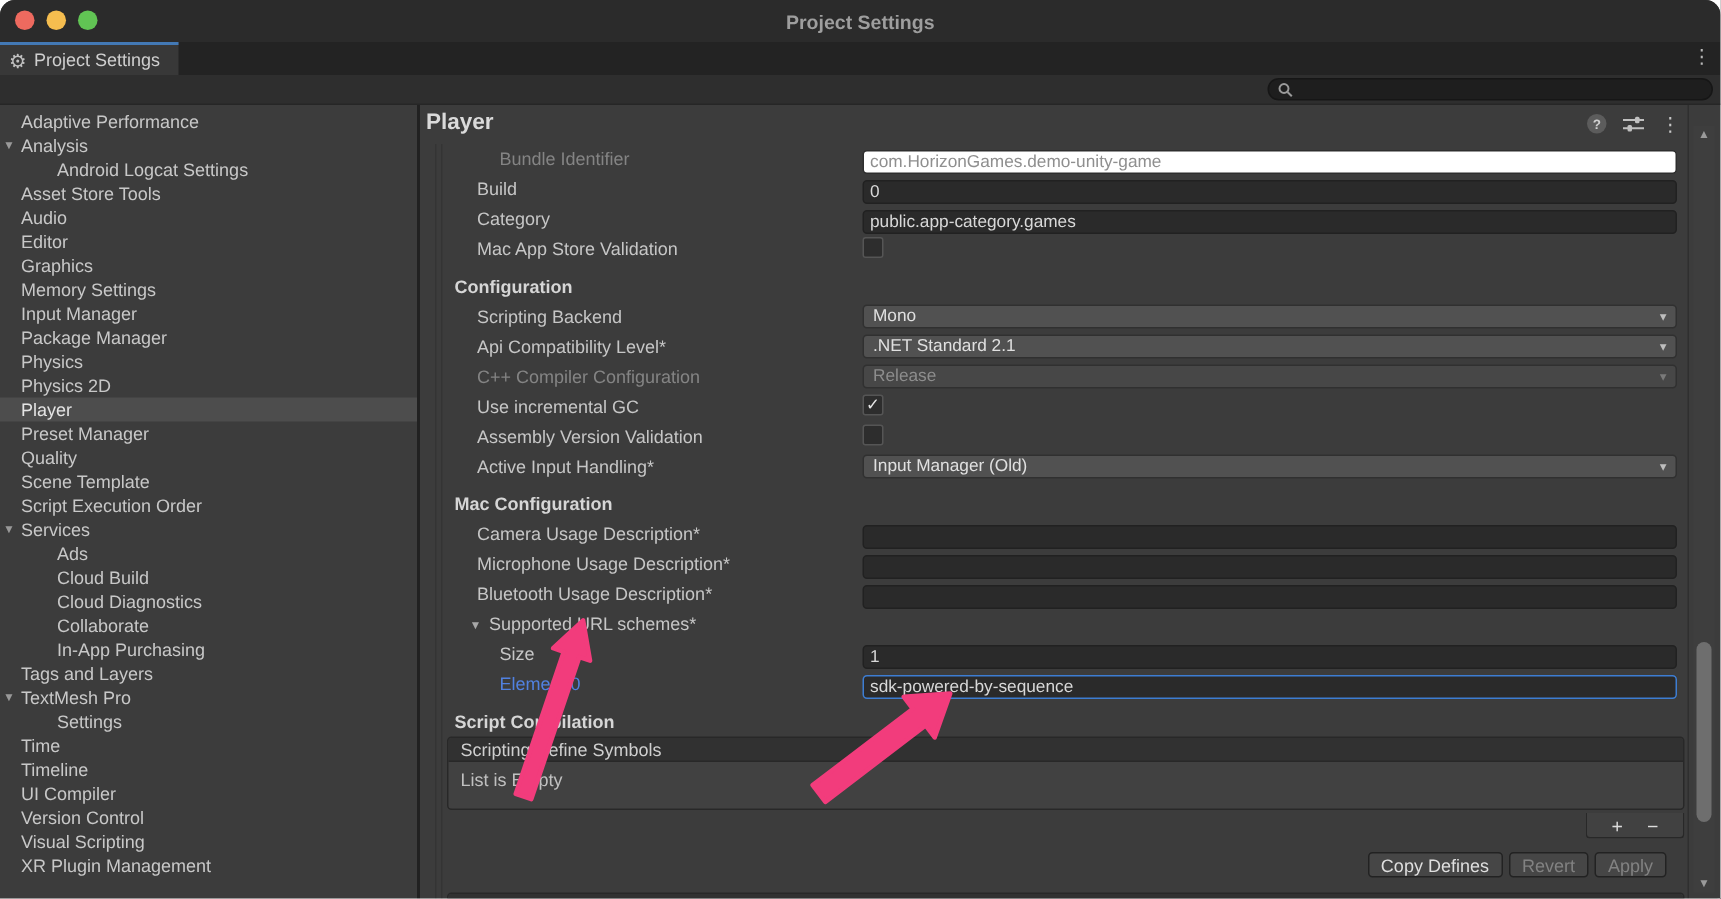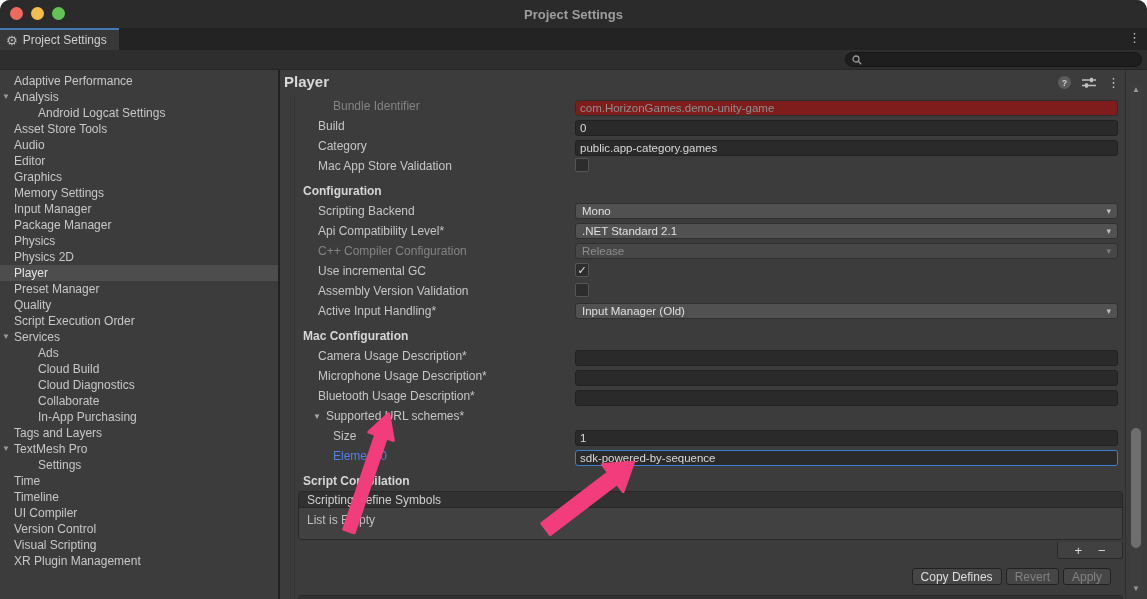--- a/index.html
+++ b/index.html
@@ -51,21 +51,21 @@
   .row .lbl{position:absolute;left:38px;top:3px;font-size:12px;color:#c6c6c6;white-space:nowrap;}
   .row .lbl.ind1{left:53px;}
   .row .lbl.disabled{color:#848484;}
   .row .lbl.override{color:#5181e0;}
   .row.section{height:19px;margin-top:6px;}
   .sec-lbl{position:absolute;left:23px;top:2px;font-size:12px;font-weight:bold;color:#d6d6d6;white-space:nowrap;text-align:right;}
   .foldout-lbl{position:absolute;left:33px;top:3px;font-size:12px;color:#c6c6c6;display:flex;gap:5px;align-items:center;cursor:pointer;}
   .foldout-lbl .tri{font-size:8px;color:#a8a8a8;}
   .ctrl{position:absolute;left:295px;right:27px;top:2px;height:16px;}
   input.tf{width:100%;height:16px;background:#2a2a2a;border:1px solid #212121;border-radius:3px;color:#d8d8d8;font-size:11.5px;padding:0 4px;font-family:"Liberation Sans",sans-serif;outline:none;}
-  input.tf.disabled{background:#7f1d1d;color:#8f8f8f;border-color:#2e2e2e;}
+  input.tf.disabled{background:#ffffff;color:#8f8f8f;border-color:#2e2e2e;}
   input.tf.focused{border:1px solid #3d7dd2;}
   .dd{width:100%;height:16px;background:#515151;border:1px solid #303030;border-radius:3px;display:flex;align-items:center;padding:0 6px;font-size:11.5px;color:#e0e0e0;cursor:pointer;}
   .dd .caret{margin-left:auto;font-size:9px;color:#bdbdbd;}
   .dd.disabled{background:#474747;color:#8d8d8d;}
   .dd.disabled .caret{color:#7a7a7a;}
   .cb{width:14px;height:14px;background:#2d2d2d;border:1px solid #555;border-radius:2px;cursor:pointer;display:flex;align-items:center;justify-content:center;color:#e6e6e6;font-size:11px;line-height:1;}
 
   
   .sds-box{margin:0 22px 0 18px;border:1px solid #282828;border-radius:3px;overflow:hidden;}
   .sds-header{height:16px;background:#313131;border-bottom:1px solid #282828;font-size:12px;color:#cfcfcf;padding:1px 8px;}
@@ -133,20 +133,21 @@
           <div class="sb-item"><span>Editor</span></div>
           <div class="sb-item"><span>Graphics</span></div>
           <div class="sb-item"><span>Memory Settings</span></div>
           <div class="sb-item"><span>Input Manager</span></div>
           <div class="sb-item"><span>Package Manager</span></div>
           <div class="sb-item"><span>Physics</span></div>
           <div class="sb-item"><span>Physics 2D</span></div>
           <div class="sb-item selected"><span>Player</span></div>
           <div class="sb-item"><span>Preset Manager</span></div>
           <div class="sb-item"><span>Quality</span></div>
+          <div class="sb-item"><span>Scene Template</span></div>
           <div class="sb-item"><span>Script Execution Order</span></div>
           <div class="sb-item"><span class="fold">▼</span><span>Services</span></div>
           <div class="sb-item indent"><span>Ads</span></div>
           <div class="sb-item indent"><span>Cloud Build</span></div>
           <div class="sb-item indent"><span>Cloud Diagnostics</span></div>
           <div class="sb-item indent"><span>Collaborate</span></div>
           <div class="sb-item indent"><span>In-App Purchasing</span></div>
           <div class="sb-item"><span>Tags and Layers</span></div>
           <div class="sb-item"><span class="fold">▼</span><span>TextMesh Pro</span></div>
           <div class="sb-item indent"><span>Settings</span></div>

